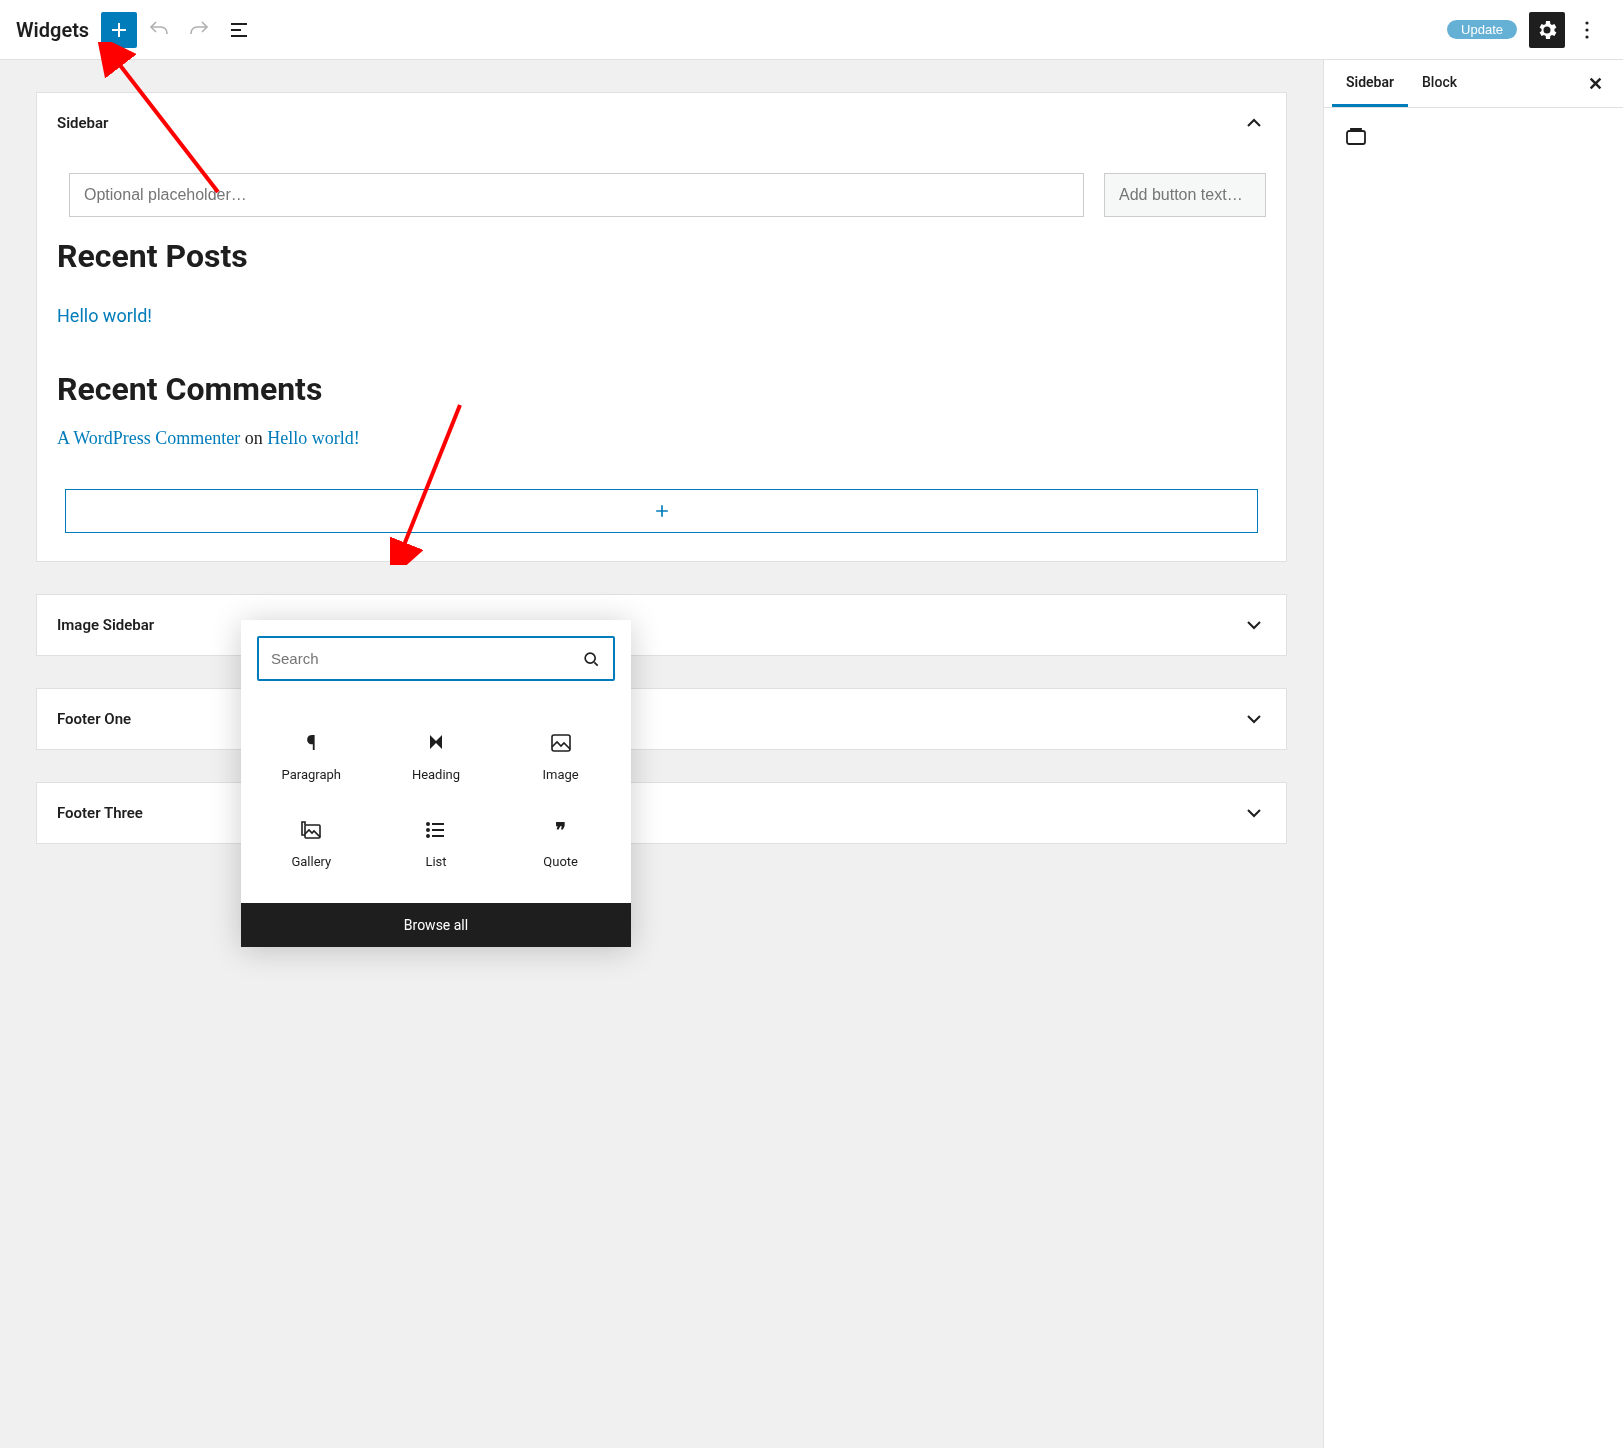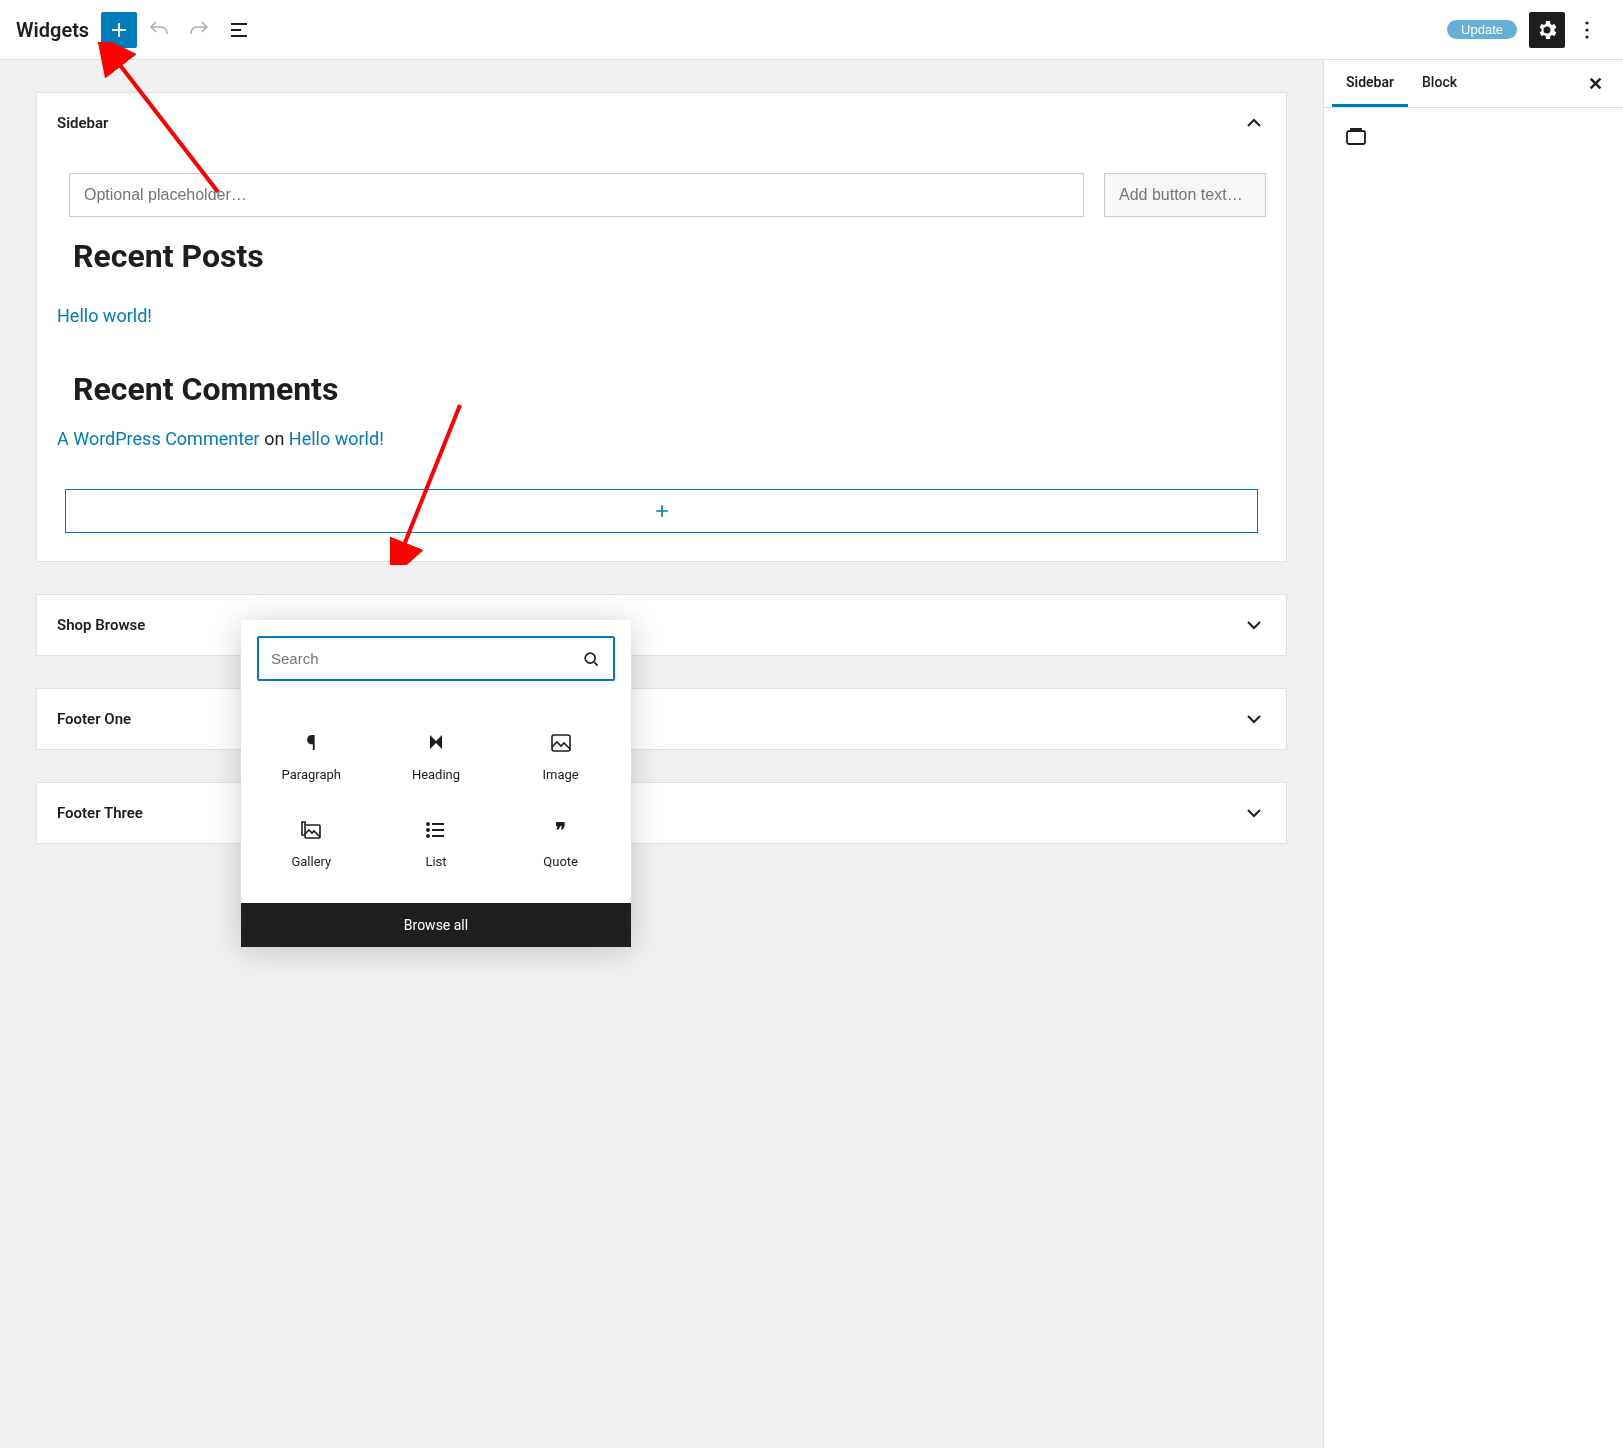--- a/index.html
+++ b/index.html
@@ -20,23 +20,23 @@
 
 .region { background: #fff; border: 1px solid #e0e0e0; margin-bottom: 32px; }
 .region-head { display: flex; align-items: center; justify-content: space-between; padding: 18px 20px; cursor: pointer; font-weight: 600; font-size: 15px; }
 .region-body { padding: 20px 20px 28px; }
 
 .add-label { font-size: 18px; font-weight: 600; color: #888; margin: 40px 0 8px; }
 .search-row { display: flex; gap: 20px; margin-bottom: 16px; padding-left: 12px; }
 .search-input { flex: 1; border: 1px solid #ccc; padding: 12px 14px; font-size: 16px; color: #666; }
 .search-btn-input { width: 162px; background: #f6f7f7; border: 1px solid #ccc; padding: 12px 14px; font-size: 16px; color: #666; }
 
-.h-head { font-size: 32px; font-weight: 700; margin: 20px 16px; }
+.h-head { font-size: 32px; font-weight: 700; margin: 20px 0; }
 .post-link { color: #007cba; font-size: 18px; text-decoration: none; display: inline-block; margin: 10px 0 24px; }
-.comment-line { font-size: 18px; margin: 10px 0 40px; }
+.comment-line { font-size: 18px; margin: 10px 0 40px; font-family: Liberation Serif, serif; }
 .comment-line a { color: #007cba; text-decoration: none; }
 
 .add-block-row { border: 1.5px solid #007cba; height: 44px; display: flex; align-items: center; justify-content: center; margin: 0 8px; cursor: pointer; }
 .add-block-row svg { stroke: #007cba; }
 
 .inserter { position: absolute; left: 233px; top: 560px; width: 390px; background: #fff; box-shadow: 0 3px 30px rgba(0,0,0,.2); z-index: 50; margin-left: 8px; }
 .inserter-search-wrap { padding: 16px; }
 .inserter-search { width: 100%; border: 2px solid #007cba; border-radius: 2px; padding: 12px 40px 12px 12px; font-size: 15px; position: relative; }
 .inserter-search-wrap { position: relative; }
 .inserter-search-icon { position: absolute; right: 30px; top: 50%; transform: translateY(-50%); }
@@ -143,21 +143,21 @@
         <div class="add-block-row">
           <svg width="20" height="20" viewBox="0 0 24 24" fill="none" stroke="#007cba" stroke-width="2">
               <path d="M12 5v14M5 12h14"></path>
             </svg>
         </div>
       </div>
     </div>
 
     <div class="region">
       <div class="region-head">
-        <span>Shop Browse</span>
+        <span>Image Sidebar</span>
         <svg class="chevron" viewBox="0 0 24 24" fill="none" stroke="#1e1e1e" stroke-width="2">
             <path d="M6 9l6 6 6-6"></path>
           </svg>
       </div>
     </div>
 
     <div class="region">
       <div class="region-head">
         <span>Footer One</span>
         <svg class="chevron" viewBox="0 0 24 24" fill="none" stroke="#1e1e1e" stroke-width="2">

